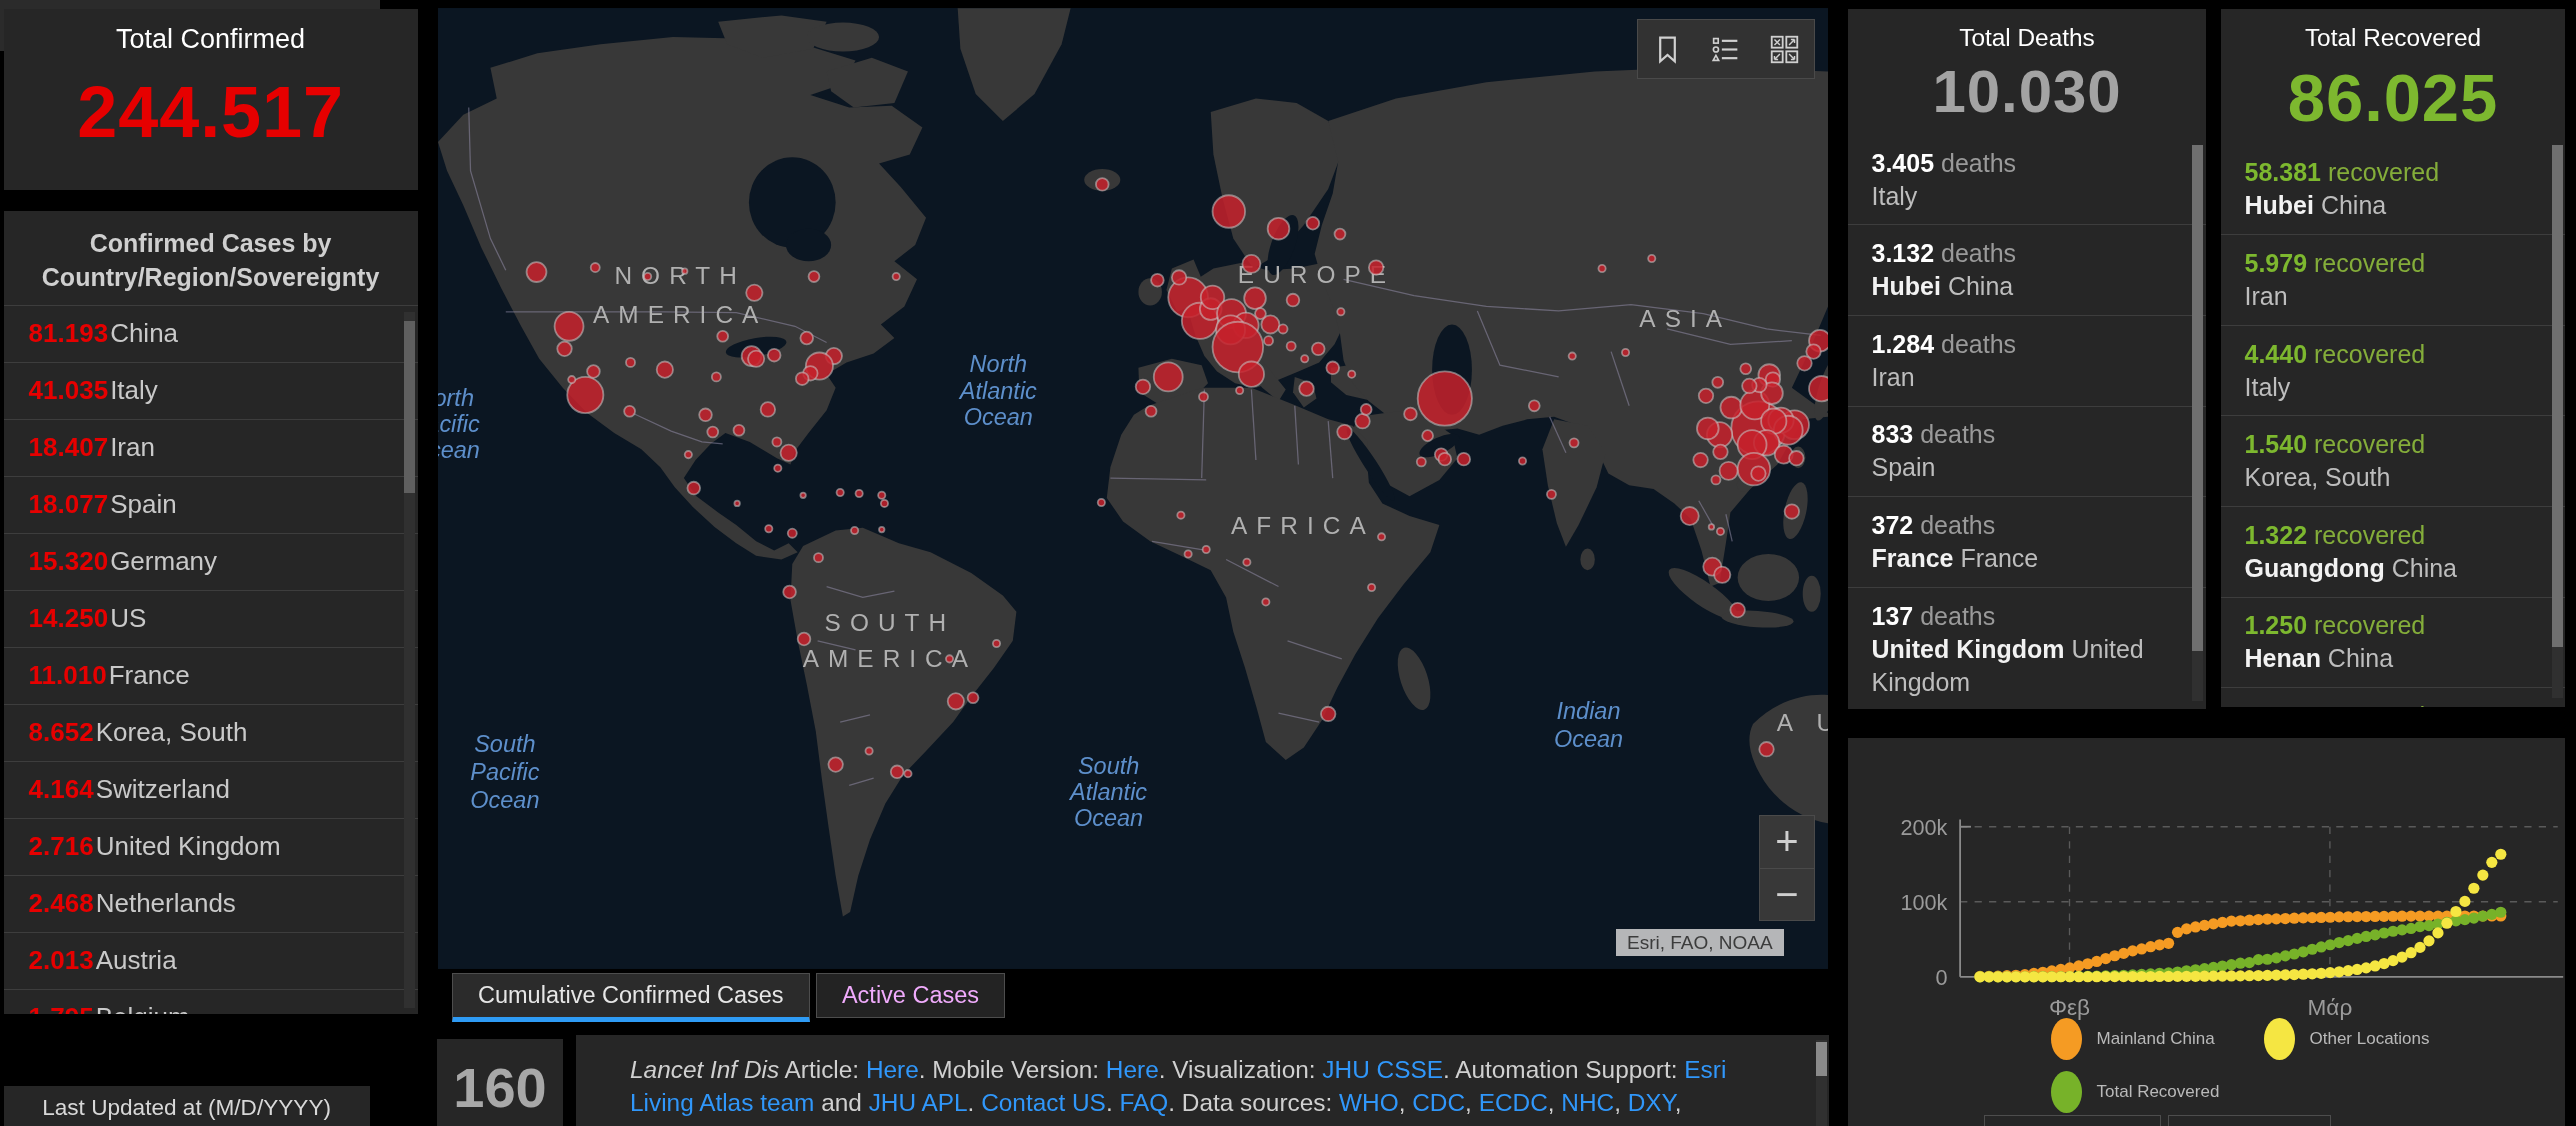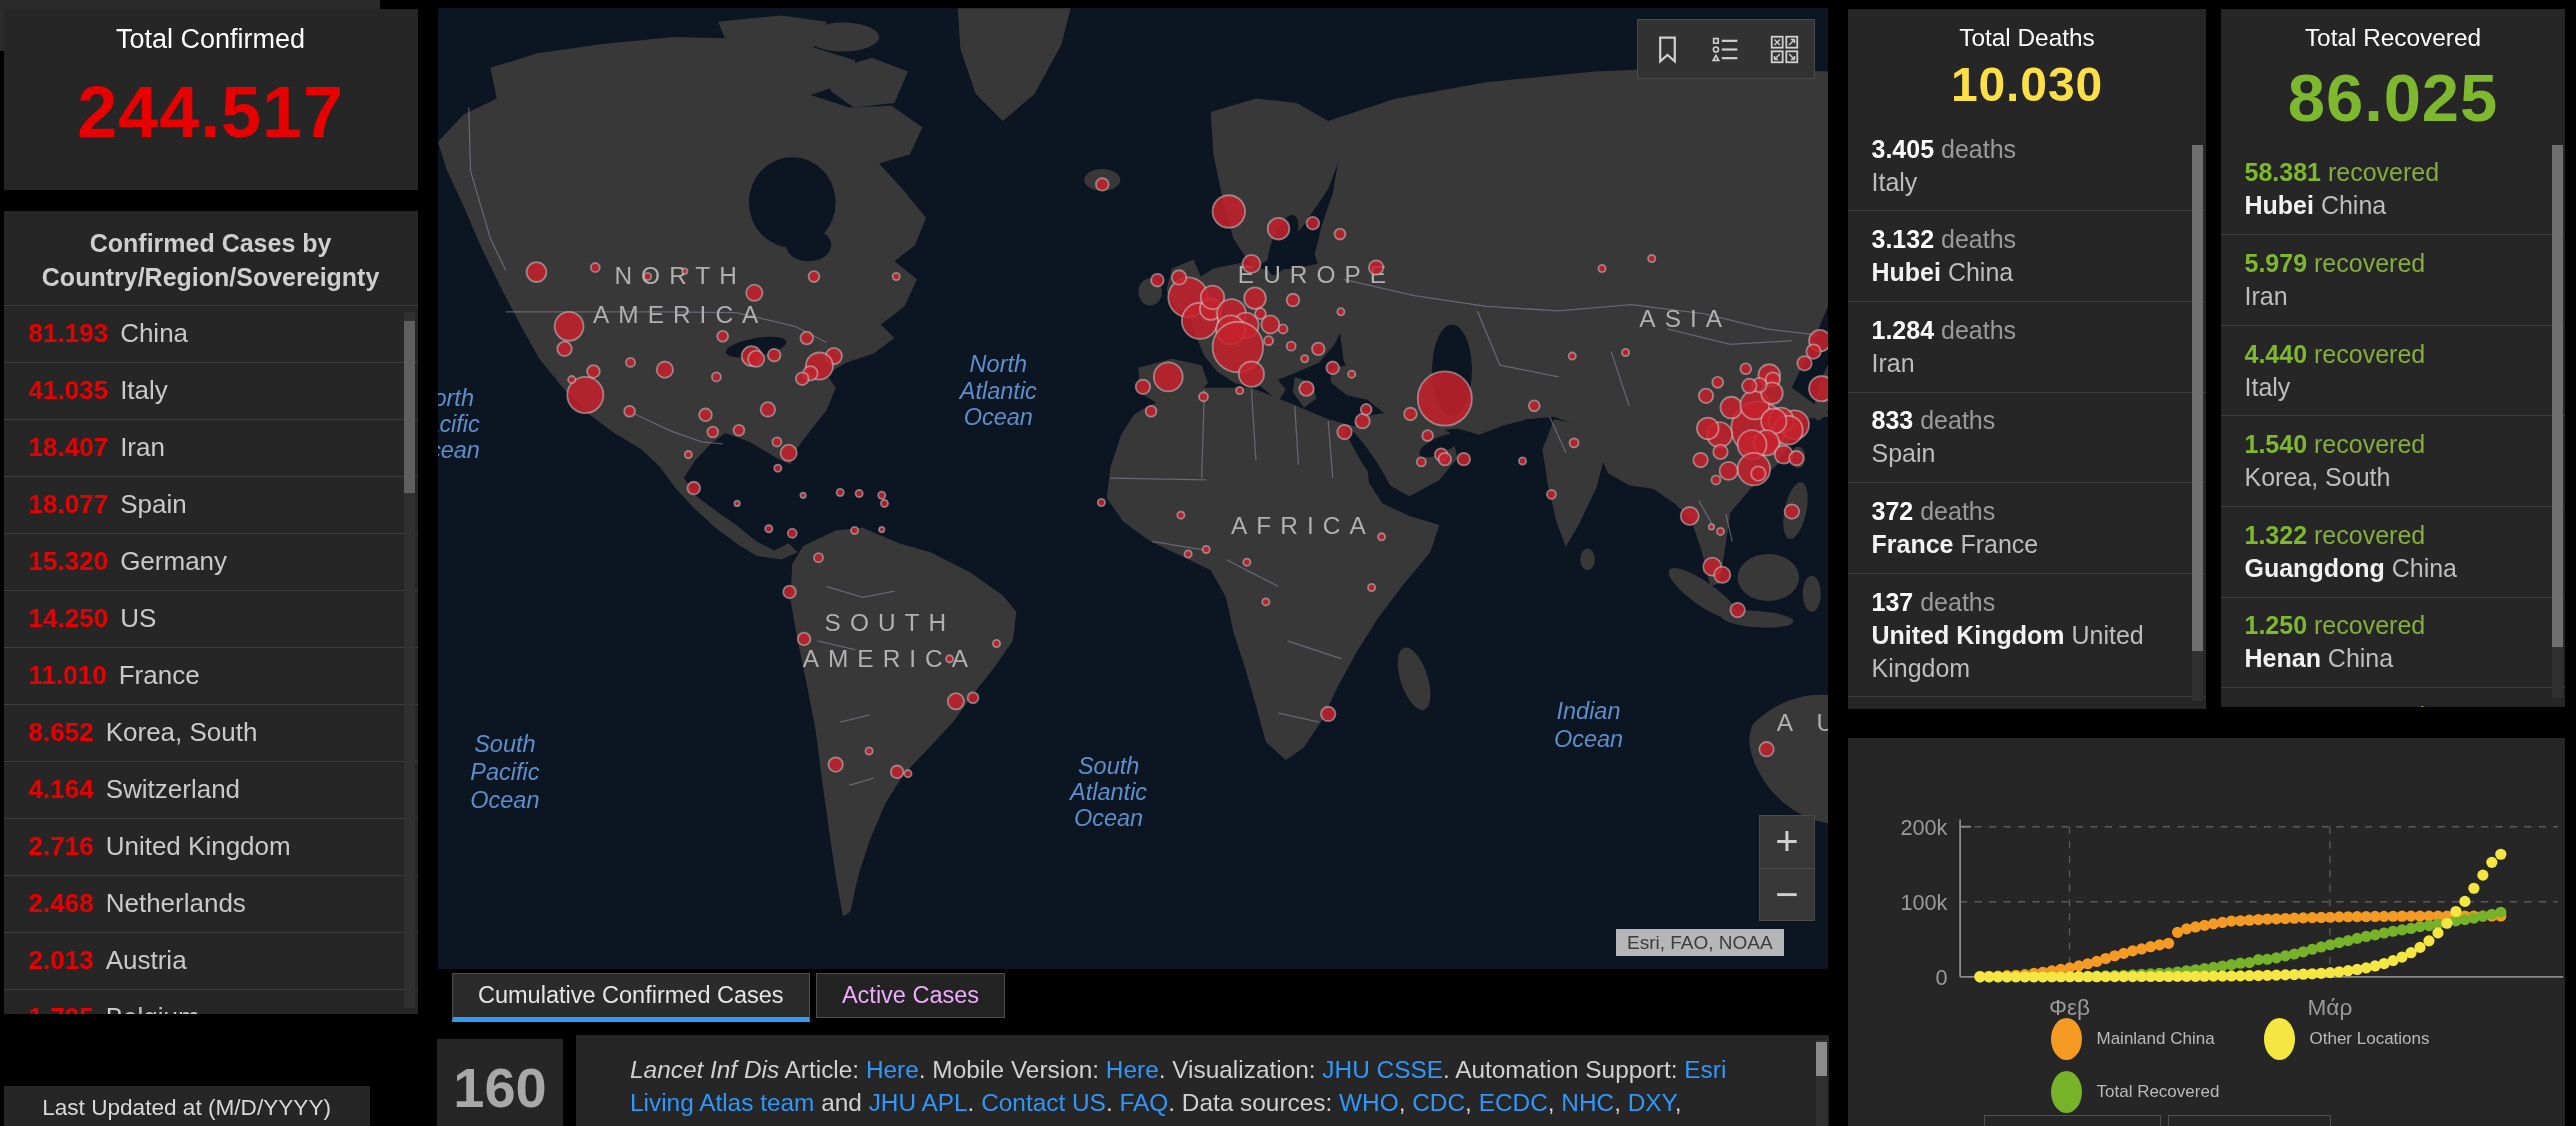--- a/index.html
+++ b/index.html
@@ -6,21 +6,21 @@
     font-family:"Liberation Sans",sans-serif;}
   .panel{position:absolute;background:#262626;box-sizing:border-box;}
   .ptitle{color:#fff;text-align:center;font-size:27px;padding-top:14.5px;}
   .bignum{text-align:center;font-weight:bold;letter-spacing:0.9px;}
   
   #confirmed-box{left:3.6px;top:9px;width:414px;height:181px;}
   #confirmed-box .bignum{font-size:72px;color:#e60000;margin-top:16.3px;}
   #country-panel{left:3.6px;top:211px;width:414px;height:803px;overflow:hidden;}
   #country-title{color:#cfcfcf;font-weight:bold;font-size:25px;text-align:center;line-height:34px;padding:14.5px 9px 11px;}
   .crow{display:flex;align-items:center;height:56px;border-top:0.9px solid #3d3d3d;padding-left:25px;font-size:26px;cursor:pointer;}
-  .crow .v{color:#e60000;font-weight:bold;margin-right:12px;white-space:nowrap;text-align:right;}
+  .crow .v{color:#e60000;font-weight:bold;margin-right:2px;white-space:nowrap;text-align:right;}
   .crow .n{color:#c9c9c9;white-space:nowrap;}
   .vscroll{position:absolute;width:11px;background:#303030;}
   .vthumb{position:absolute;width:11px;background:#5f5f5f;}
   #pager{left:20px;top:1014px;width:380px;height:51px;background:#2b2b2b;display:flex;align-items:center;justify-content:space-between;padding:0 16.3px;box-sizing:border-box;}
   #pager .ptxt{color:#b9b9b9;font-size:22.6px;}
   .parrow{color:#b9b9b9;font-size:24.4px;cursor:pointer;}
   #updated-box{left:3.6px;top:1086px;width:366px;height:40px;}
   #updated-box div{color:#d8d8d8;font-size:22.6px;text-align:center;padding-top:9px;}
   
   #map-panel{left:438px;top:8.1px;width:1390px;height:961px;background:#0b1622;overflow:hidden;}
@@ -35,21 +35,21 @@
   .tab.active{background:#2b2b2b;border-bottom:5.4px solid #2e9bf5;color:#e6e6e6;}
   
   #counter-box{left:437px;top:1039px;width:126px;height:88px;}
   #counter-box div{color:#a8a8a8;font-weight:bold;font-size:56px;text-align:center;padding-top:16.3px;}
   #footer-box{left:576px;top:1035px;width:1253px;height:91px;overflow:hidden;padding:18px 36px 0 54px;font-size:24.4px;line-height:33px;color:#d0d0d0;}
   #footer-box .lk{color:#3097fa;cursor:pointer;}
   #footer-box .it{font-style:italic;}
   
   #deaths-panel{left:1848px;top:9px;width:358px;height:700px;overflow:hidden;}
   #deaths-panel .ptitle{font-size:24.4px;}
-  #deaths-panel .bignum{font-size:48px;color:#fde047;margin-top:5.4px;}
+  #deaths-panel .bignum{font-size:60px;color:#a3a3a3;margin-top:5.4px;}
   #recovered-panel{left:2221px;top:9px;width:344px;height:698px;overflow:hidden;}
   #recovered-panel .ptitle{font-size:24.4px;}
   #recovered-panel .bignum{font-size:67px;color:#7db82f;margin-top:7.2px;}
   .drow{border-bottom:0.9px solid #3d3d3d;padding:11.8px 12.7px 11.8px 23.5px;font-size:25px;line-height:33px;cursor:pointer;}
   .drow .dv{color:#fff;font-weight:bold;}
   .drow .du{color:#9a9a9a;}
   .drow .rb{color:#f2f2f2;font-weight:bold;}
   .drow .rp{color:#bdbdbd;}
   .rrow .dv{color:#7db82f;text-align:right;}
   .rrow .du{color:#84ad3a;}

